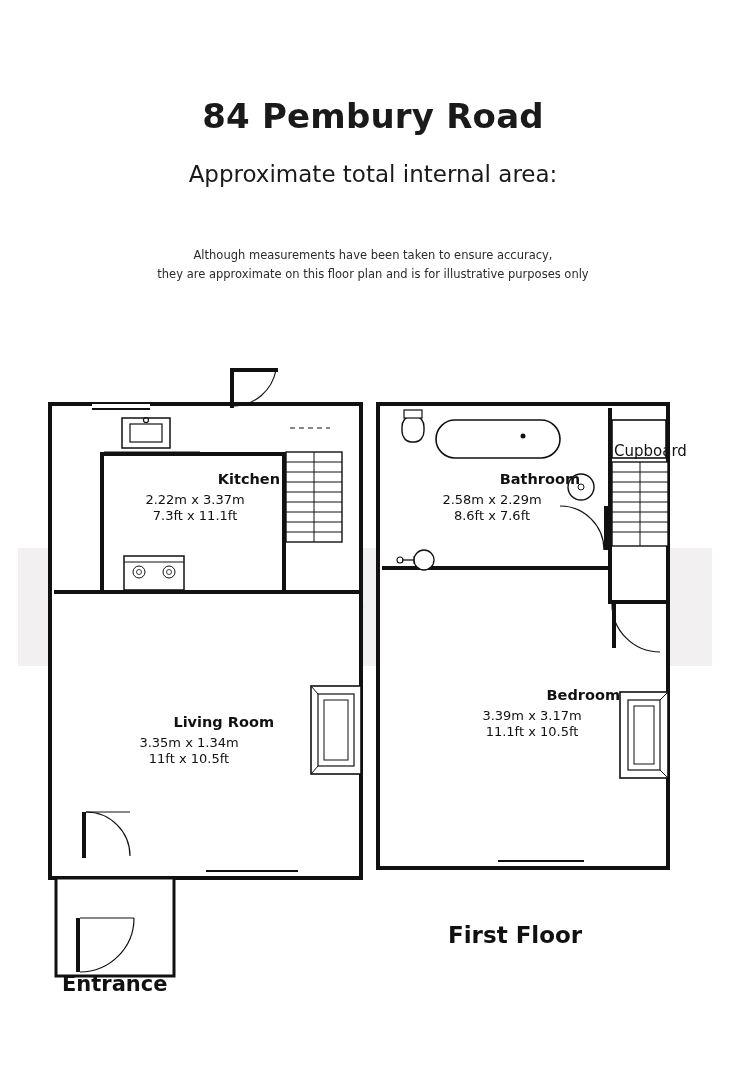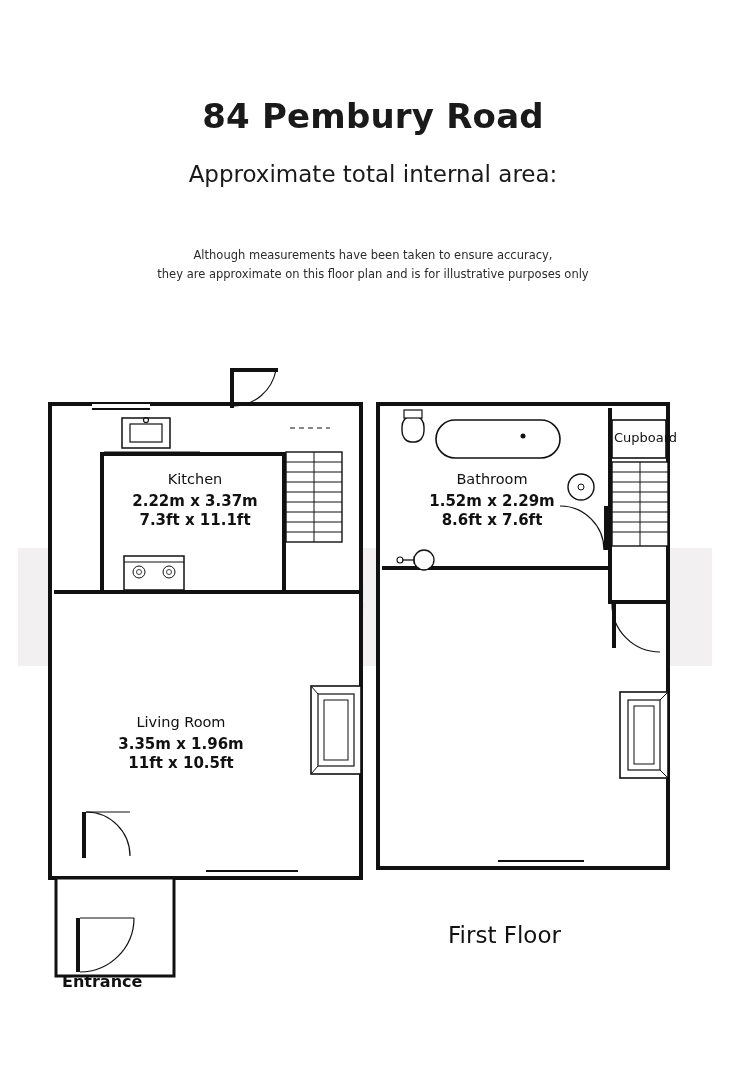--- a/index.html
+++ b/index.html
@@ -83,44 +83,45 @@
 
   
   .label {
     position: absolute;
     text-align: center;
     line-height: 1.28;
     color: #111111;
   }
   .label .name {
     font-size: 14.5px;
-    font-weight: normal;
+    font-weight: bold;
     display: block;
     margin-bottom: 3px;
+    text-align: right;
   }
   .label .dim {
+    font-size: 13px;
+    display: block;
+  }
+  .cupboard-label {
+    position: absolute;
     font-size: 15px;
-    display: block;
-    font-weight: bold;
-  }
-  .cupboard-label {
-    position: absolute;
-    font-size: 13px;
-    color: #111111;
+    color: #111111;
+    margin-top: 12px;
   }
 
   .floor-caption {
     position: absolute;
     font-size: 23px;
-    font-weight: normal;
+    font-weight: bold;
     color: #111111;
   }
   .entrance-caption {
     position: absolute;
-    font-size: 16px;
+    font-size: 21px;
     font-weight: bold;
     color: #111111;
   }
 
   svg.overlay {
     position: absolute;
     left: 0; top: 0;
     width: 730px;
     height: 1080px;
     pointer-events: none;
@@ -268,32 +269,37 @@
 
     <rect x="398" y="404" width="0" height="0" fill="#ffffff"></rect>
   </svg>
 
   <div class="label" style="left:110px; top:470px; width:170px;">
     <span class="name">Kitchen</span>
     <span class="dim">2.22m x 3.37m</span>
     <span class="dim">7.3ft x 11.1ft</span>
   </div>
 
-  <div class="label" style="left:96px; top:713px; width:170px;">
+  <div class="label" style="left:104px; top:713px; width:170px;">
     <span class="name">Living Room</span>
-    <span class="dim">3.35m x 1.96m</span>
+    <span class="dim">3.35m x 1.34m</span>
     <span class="dim">11ft x 10.5ft</span>
   </div>
 
   <div class="label" style="left:404px; top:470px; width:176px;">
     <span class="name">Bathroom</span>
-    <span class="dim">1.52m x 2.29m</span>
+    <span class="dim">2.58m x 2.29m</span>
     <span class="dim">8.6ft x 7.6ft</span>
   </div>
 
+  <div class="label" style="left:444px; top:686px; width:176px;">
+    <span class="name">Bedroom</span>
+    <span class="dim">3.39m x 3.17m</span>
+    <span class="dim">11.1ft x 10.5ft</span>
+  </div>
 
   <div class="cupboard-label" style="left:614px; top:430px;">Cupboard</div>
 
   <div class="entrance-caption" style="left:62px; top:972px;">Entrance</div>
 
 
   <div class="floor-caption" style="left:448px; top:922px;">First Floor</div>
 </div>
 
 </body></html>

